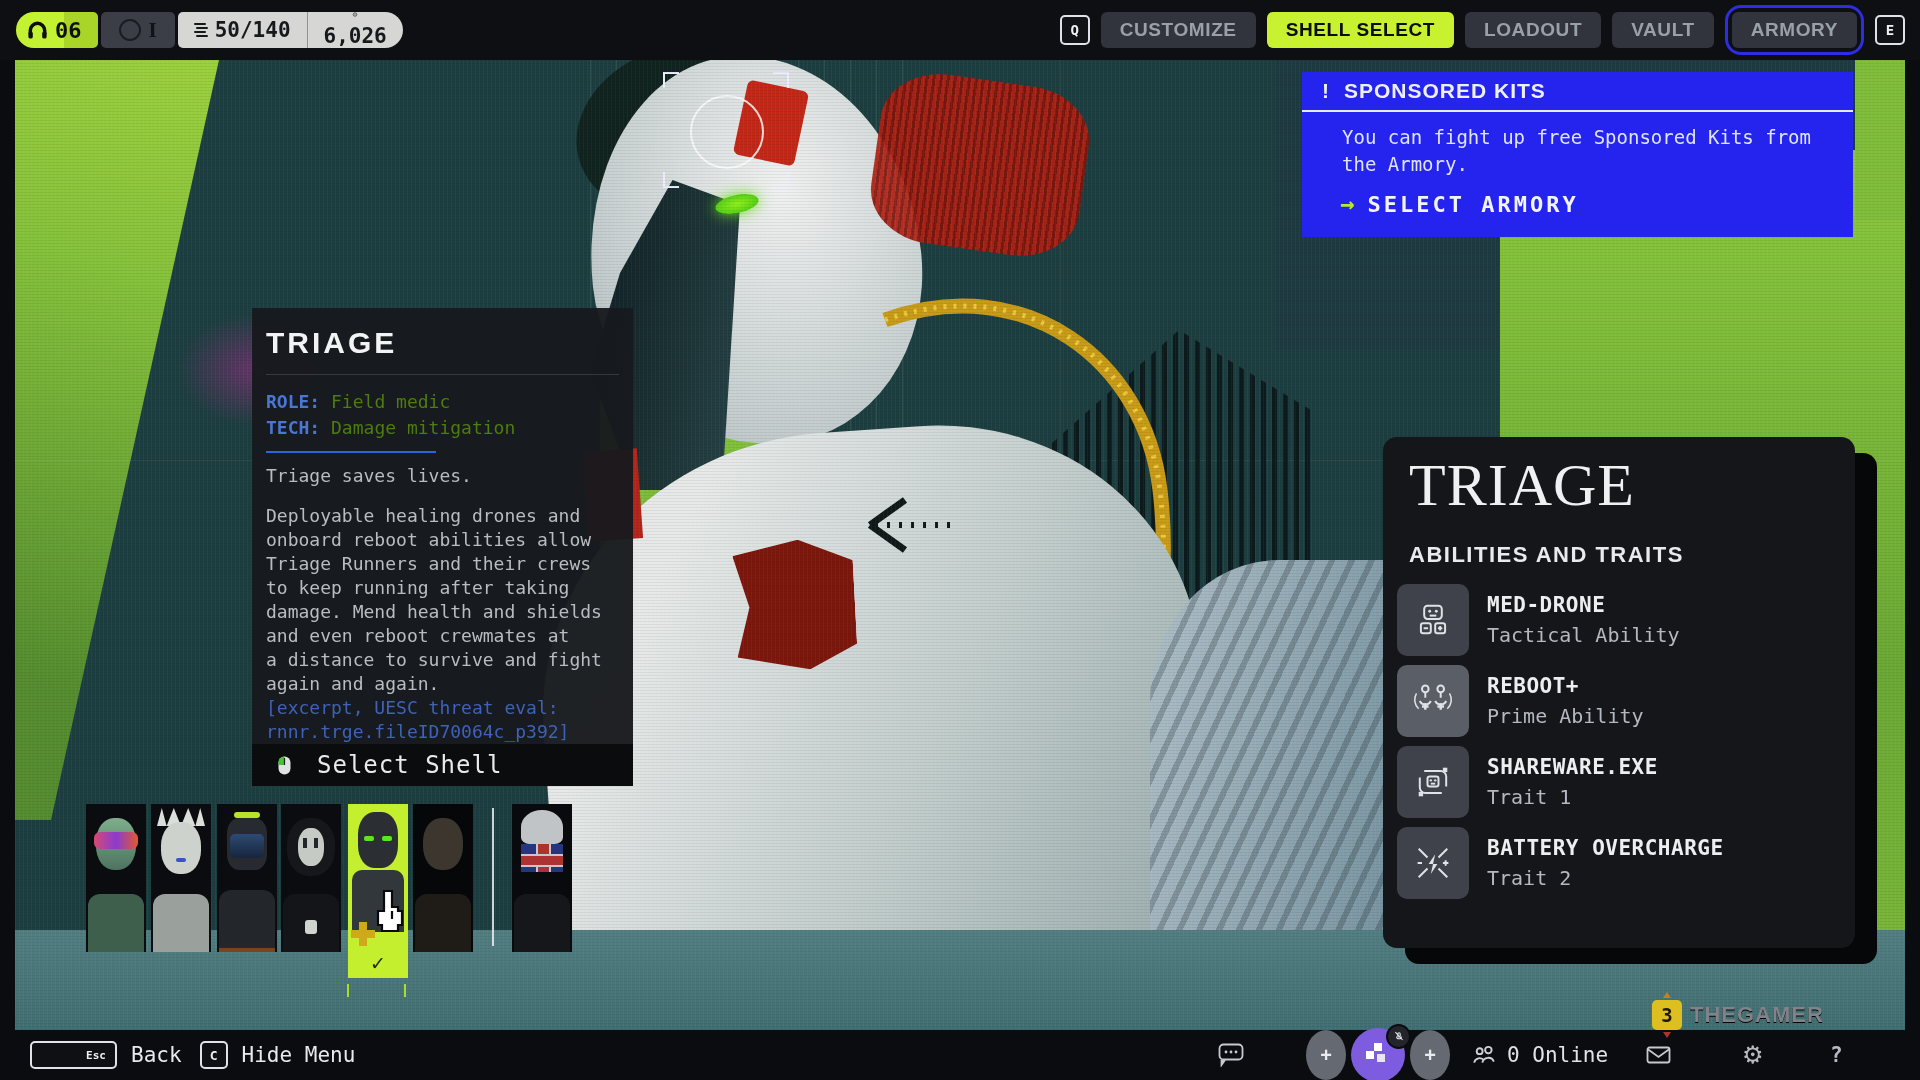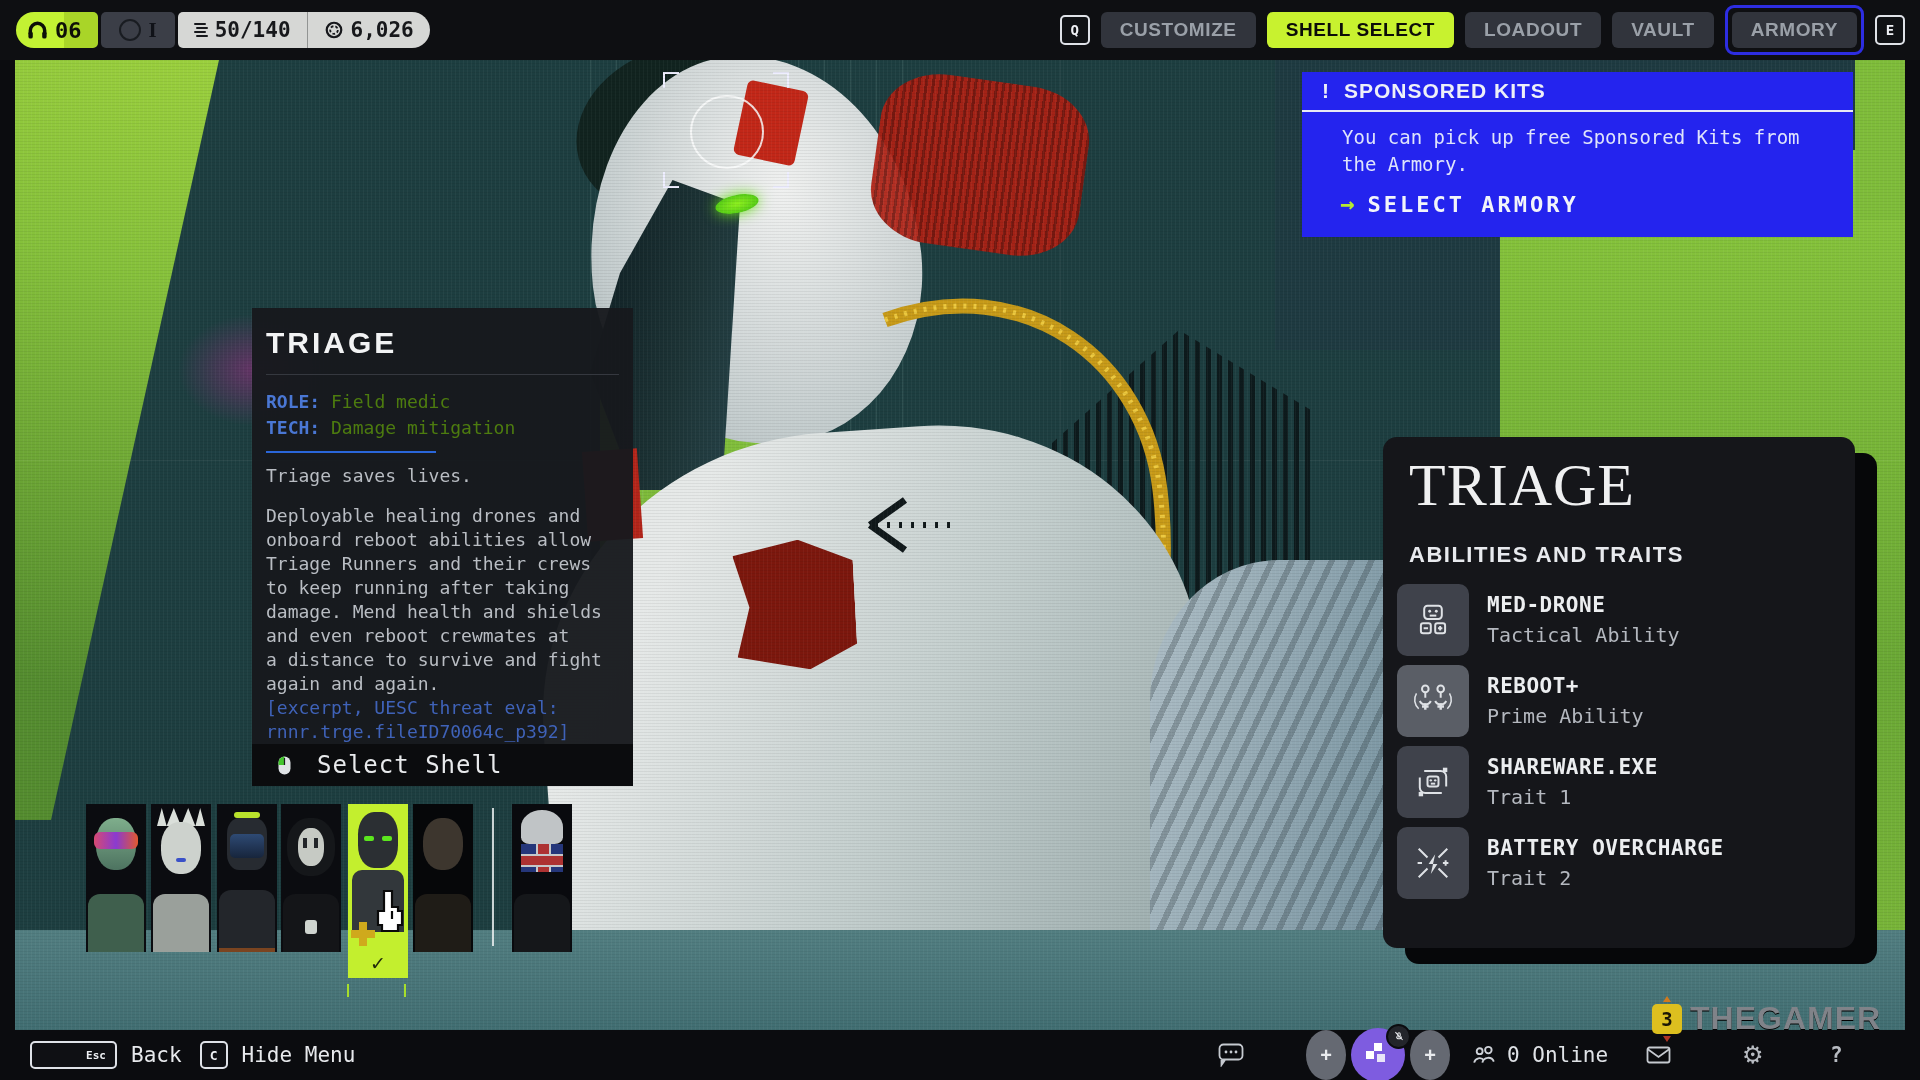--- a/index.html
+++ b/index.html
@@ -13,33 +13,33 @@
   .tl-group{display:flex;align-items:center;gap:3px;margin-left:16px;}
   .pill{height:36px;display:flex;align-items:center;}
   .level-pill{background:linear-gradient(90deg,#c3f233 0,#c3f233 58%,#a9d528 58%);
               border-radius:18px 5px 5px 18px;padding:0 16px 0 10px;gap:6px;}
   .level-pill .val{font-family:"DejaVu Sans Mono",monospace;font-weight:bold;font-size:22px;color:#0d0f08;}
   .rank-pill{background:#3b3e47;border-radius:5px;padding:0 18px;gap:8px;}
   .rank-circle{width:18px;height:18px;border:2px solid rgba(8,10,14,.65);border-radius:50%;}
   .rank-pill .val{font-family:"Liberation Serif",serif;font-weight:bold;font-size:21px;color:#101218;}
   .res-pill{background:#d6d7d5;border-radius:5px 18px 18px 5px;}
   .res-sec{display:flex;align-items:center;gap:7px;padding:0 16px;height:100%;}
-  .res-sec+.res-sec{border-left:1px solid rgba(20,22,26,.35);}
+  .res-sec+.res-sec{border-left:1px solid rgba(20,22,26,.35);flex-direction:column;}
   .res-sec .val{font-family:"DejaVu Sans Mono",monospace;font-weight:bold;font-size:21px;color:#17181b;}
   .stack-icon{display:inline-block;width:14px;height:18px;position:relative;}
   .stack-icon i{position:absolute;width:12px;height:2.4px;background:#17181c;border-radius:1px;}
   .tr-group{display:flex;align-items:center;gap:11px;margin-right:15px;}
   .key-chip{width:26px;height:26px;border:2px solid #dfe2e8;border-radius:5px;background:rgba(18,20,24,.6);
             color:#eef0f4;font-family:"DejaVu Sans Mono",monospace;font-weight:bold;font-size:14px;
             display:flex;align-items:center;justify-content:center;}
   .esc-chip{width:38px;height:24px;font-size:11px;padding-left:45px;}
   .tab{height:36px;border-radius:6px;background:#31343c;color:#9aa0a8;display:flex;align-items:center;
        padding:0 19px;font-weight:bold;font-size:19px;letter-spacing:.6px;cursor:pointer;}
   .tab.active{background:#c8f22f;color:#0c0d09;}
-  .armory-wrap{border:3px solid #2d2de1;border-radius:9px;padding:4px;display:flex;}
+  .armory-wrap{border:3px solid #2d2de1;border-radius:16px;padding:4px;display:flex;}
 
   
   .scene{position:absolute;left:15px;top:60px;width:1890px;height:970px;background:#1d3e40;overflow:hidden;z-index:1;}
   .scene *{position:absolute;}
   .wedge-left{left:0;top:0;width:600px;height:760px;
       background:linear-gradient(200deg,#a8d93f 0%,#86c13b 40%,#548c2f 85%);
       clip-path:polygon(0 0,34% 0,6% 100%,0 100%);}
   .green-mid{left:585px;top:300px;width:175px;height:640px;background:linear-gradient(#86c43c,#5d9733);}
   .green-right{left:1485px;top:90px;width:405px;height:870px;
       background:linear-gradient(180deg,#8ac73c,#6aa835 60%,#7db93a);}
@@ -161,21 +161,21 @@
   .glyph-btn{color:#b7bbc1;font-size:24px;font-family:"DejaVu Sans",sans-serif;}
   .q-btn{color:#b7bbc1;font-size:21px;font-weight:bold;}
   .watermark{position:absolute;left:1652px;top:1000px;display:flex;align-items:center;gap:8px;z-index:31;}
   .wm-cube{position:relative;width:30px;height:30px;border-radius:5px;background:#ddbf1f;display:flex;
       align-items:center;justify-content:center;color:#1b1605;font-weight:800;font-size:19px;
       font-family:"DejaVu Sans Mono",monospace;}
   .wm-cube:before{content:"";position:absolute;top:-8px;left:11px;border-left:4px solid transparent;
       border-right:4px solid transparent;border-bottom:6px solid #d07a1e;}
   .wm-cube:after{content:"";position:absolute;bottom:-8px;left:11px;border-left:4px solid transparent;
       border-right:4px solid transparent;border-top:6px solid #b03424;}
-  .wm-text{color:#808389;font-weight:800;font-size:32px;letter-spacing:1px;text-shadow:0 1px 0 #000;text-align:center;}
+  .wm-text{color:#808389;font-weight:800;font-size:22px;letter-spacing:1px;text-shadow:0 1px 0 #000;text-align:center;}
 </style>
 </head>
 <body>
 
 <div class="screen">
 
   <div class="scene">
     <div class="wedge-left"></div>
     <div class="teal-tr"></div>
     <div class="green-mid"></div>
@@ -258,21 +258,21 @@
       </div>
       <span class="key-chip">E</span>
     </div>
   </div>
 
   <div class="sponsored">
     <div class="sp-header">
       <span class="sp-bang">!</span>
       <span class="sp-title">SPONSORED KITS</span>
     </div>
-    <div class="sp-body mono">You can pick up free Sponsored Kits from
+    <div class="sp-body mono">You can fight up free Sponsored Kits from
 the Armory.</div>
     <div class="sp-link">
       <span class="sp-arrow mono">→</span>
       <span class="sp-link-label mono">SELECT ARMORY</span>
     </div>
   </div>
 
   <div class="info-panel">
     <div class="ip-title">TRIAGE</div>
     <div class="ip-div"></div>

